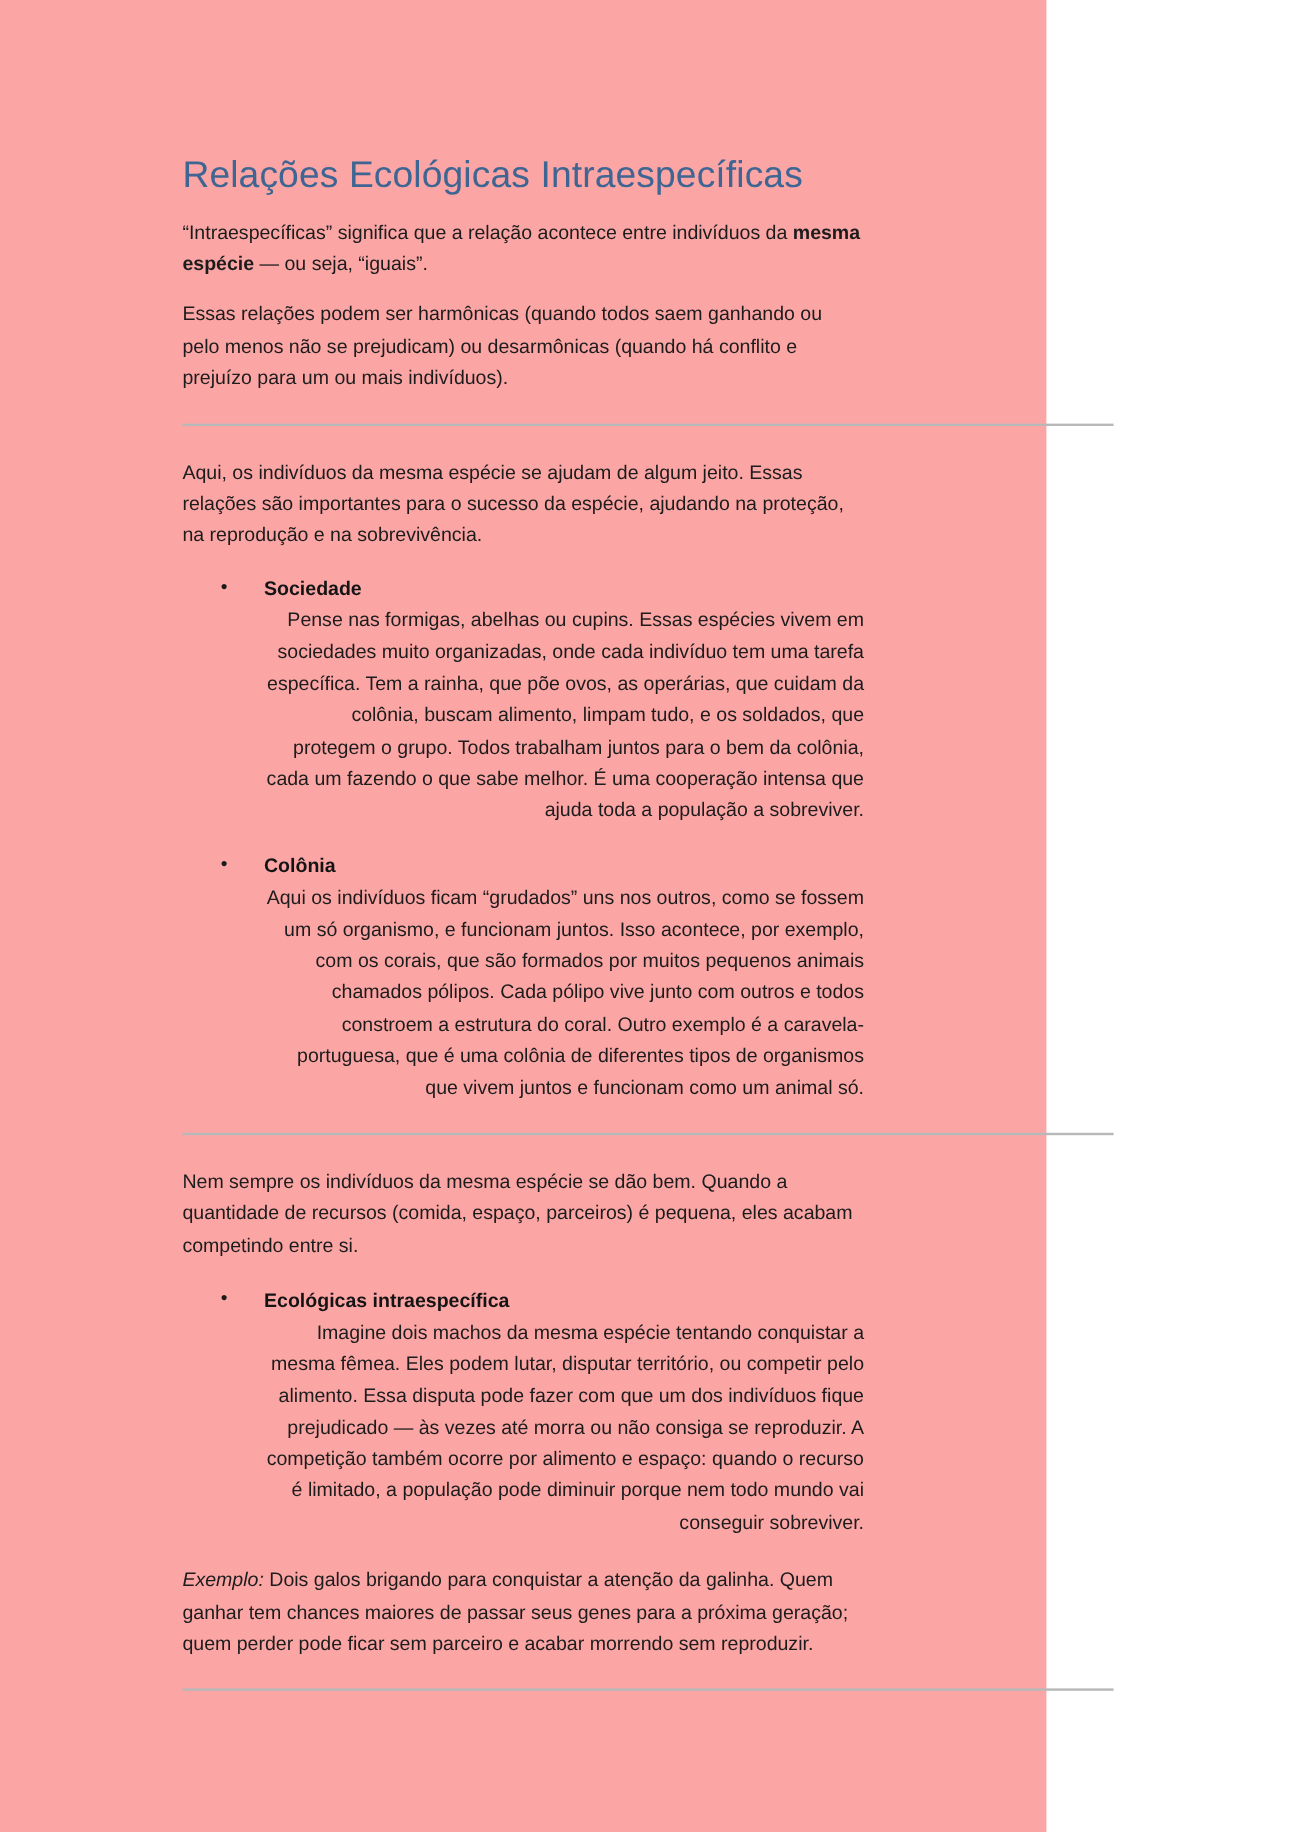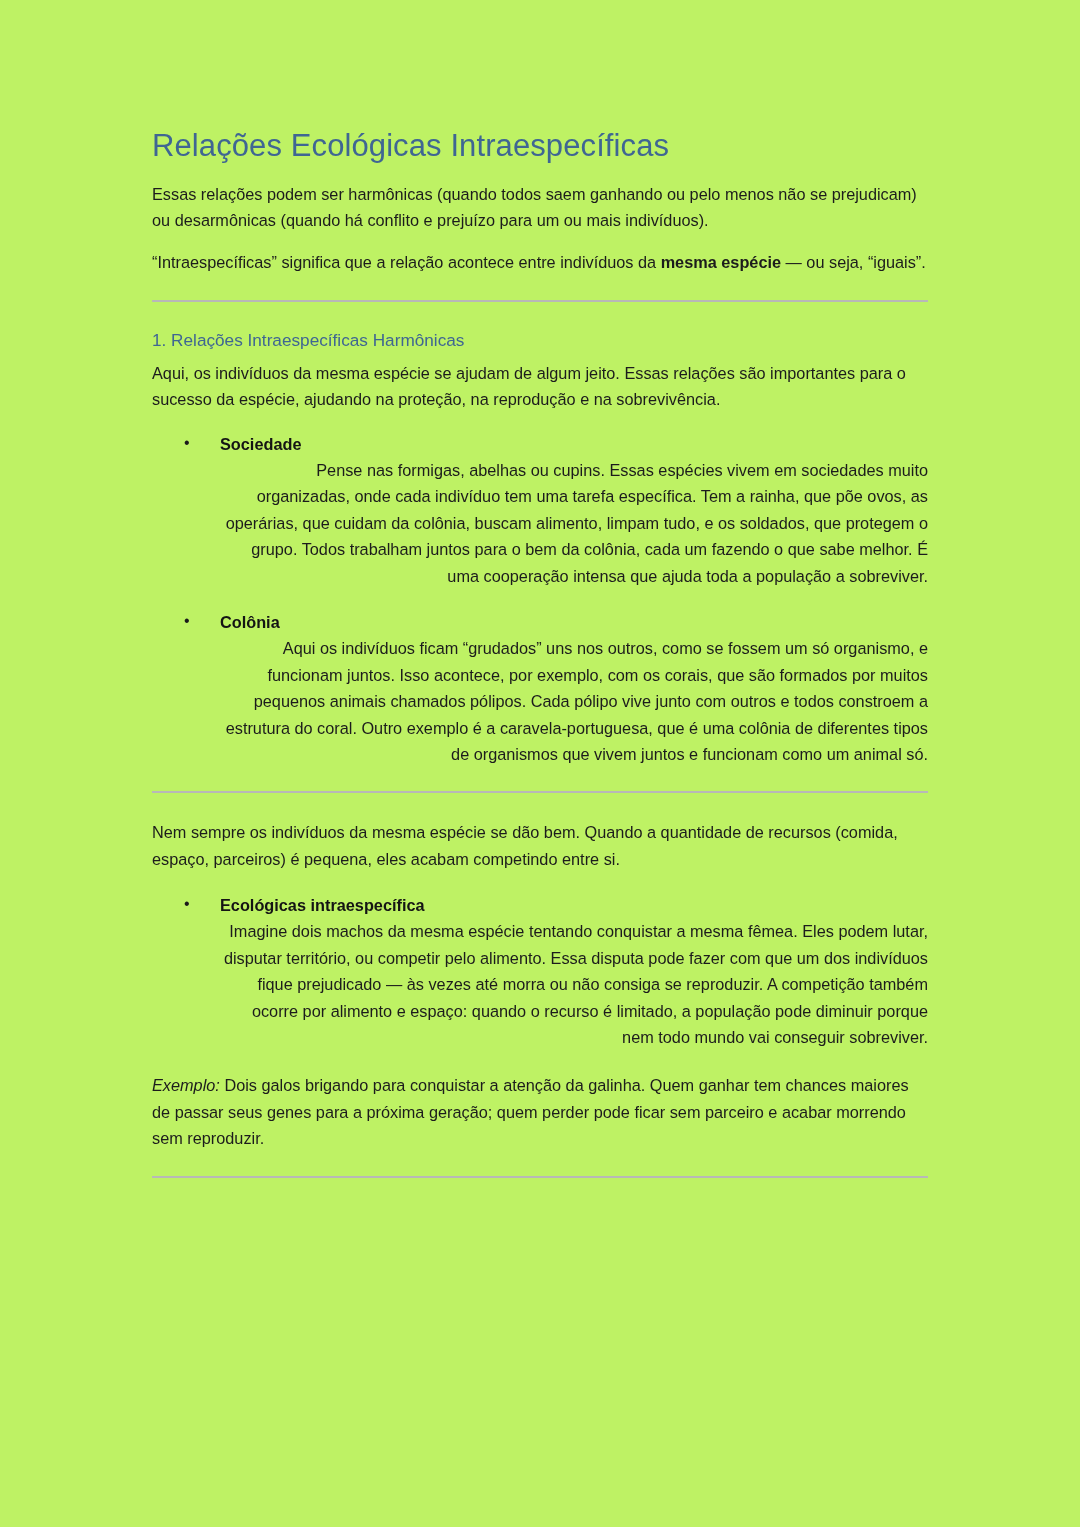--- a/index.html
+++ b/index.html
@@ -8,25 +8,25 @@
     background: #ffffff;
   }
   body {
     width: 1080px;
     min-height: 1527px;
     font-family: "Liberation Sans", sans-serif;
     color: #1a1a1a;
     -webkit-font-smoothing: antialiased;
   }
   .page {
-    width: 1080px;
+    width: 872px;
     min-height: 1527px;
     box-sizing: border-box;
     padding: 128px 152px 40px 152px;
-    background: #bef264;
+    background: #fca5a5;
   }
   .doc-title {
     font-size: 31px;
     font-weight: 400;
     color: #3f6693;
     letter-spacing: 0.1px;
     line-height: 1.18;
     margin: 0 0 16px 0;
   }
   .para {
@@ -102,28 +102,27 @@
     margin-top: 22px;
   }
 </style>
 </head>
 <body>
 
 <div class="page">
 
   <h1 class="doc-title">Relações Ecológicas Intraespecíficas</h1>
 
+  <p class="para"><span>“Intraespecíficas” significa que a relação acontece entre indivíduos da </span><span class="bold">mesma espécie</span><span> — ou seja, “iguais”.</span></p>
+
   <p class="para">Essas relações podem ser harmônicas (quando todos saem ganhando ou pelo menos não se prejudicam) ou desarmônicas (quando há conflito e prejuízo para um ou mais indivíduos).</p>
-
-  <p class="para"><span>“Intraespecíficas” significa que a relação acontece entre indivíduos da </span><span class="bold">mesma espécie</span><span> — ou seja, “iguais”.</span></p>
 
   <hr class="divider">
 
   <div class="section-block">
-    <h2 class="section-heading">1. Relações Intraespecíficas Harmônicas</h2>
     <p class="para">Aqui, os indivíduos da mesma espécie se ajudam de algum jeito. Essas relações são importantes para o sucesso da espécie, ajudando na proteção, na reprodução e na sobrevivência.</p>
 
     <ul class="bullets">
       <li>
         <span class="bullet-title">Sociedade</span>
         <span class="bullet-body">Pense nas formigas, abelhas ou cupins. Essas espécies vivem em sociedades muito organizadas, onde cada indivíduo tem uma tarefa específica. Tem a rainha, que põe ovos, as operárias, que cuidam da colônia, buscam alimento, limpam tudo, e os soldados, que protegem o grupo. Todos trabalham juntos para o bem da colônia, cada um fazendo o que sabe melhor. É uma cooperação intensa que ajuda toda a população a sobreviver.</span>
       </li>
       <li>
         <span class="bullet-title">Colônia</span>
         <span class="bullet-body">Aqui os indivíduos ficam “grudados” uns nos outros, como se fossem um só organismo, e funcionam juntos. Isso acontece, por exemplo, com os corais, que são formados por muitos pequenos animais chamados pólipos. Cada pólipo vive junto com outros e todos constroem a estrutura do coral. Outro exemplo é a caravela-portuguesa, que é uma colônia de diferentes tipos de organismos que vivem juntos e funcionam como um animal só.</span>

